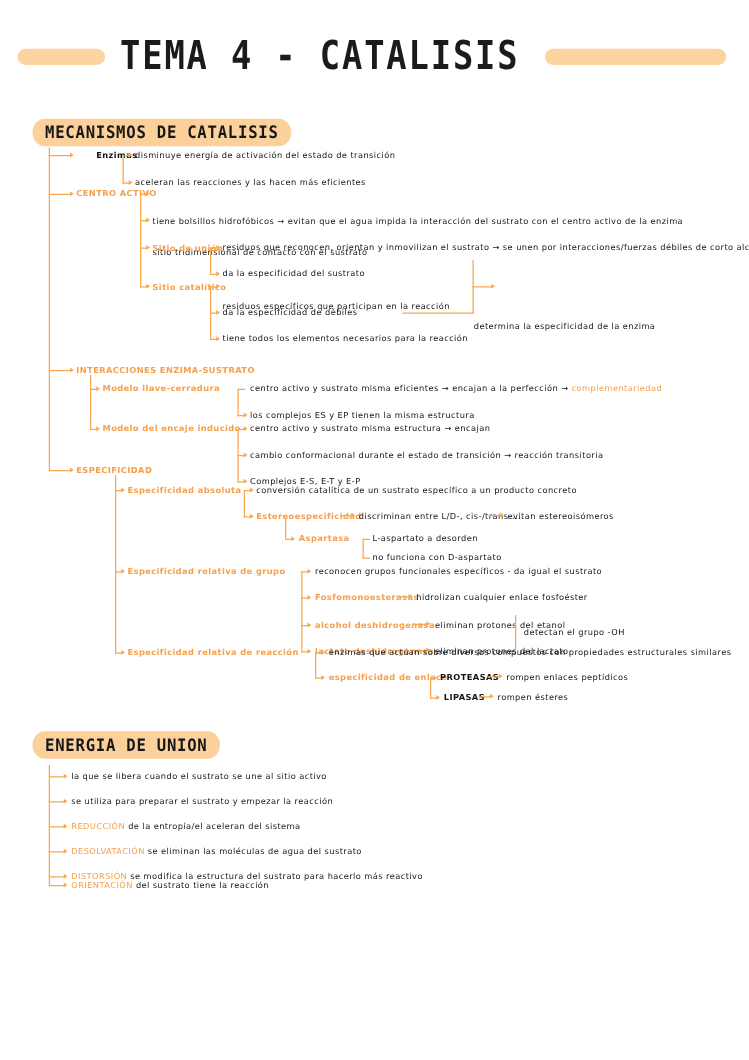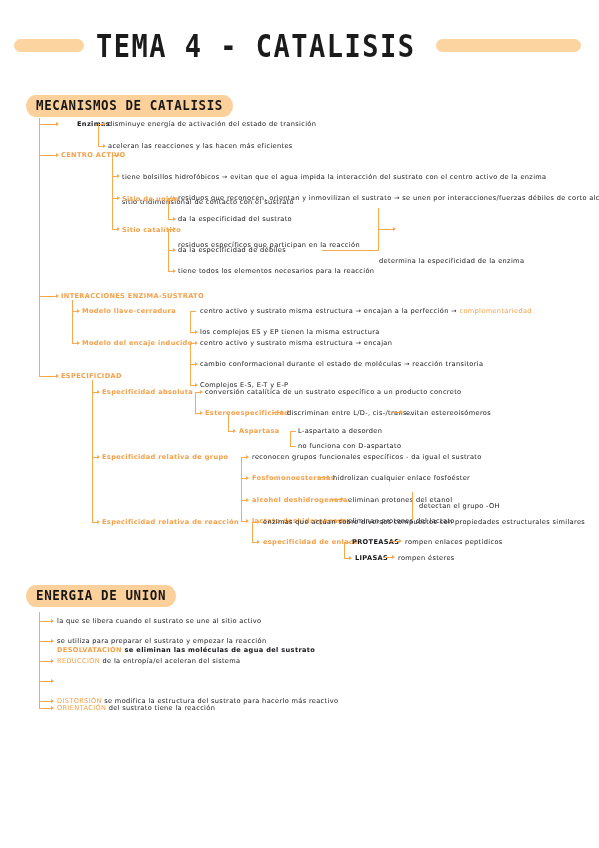--- a/index.html
+++ b/index.html
@@ -116,33 +116,33 @@
 <div class="arw" style="left:77px;top:309px;"></div>
 <div class="arw" style="left:77px;top:341px;"></div>
 <div class="node or bold" style="left:82px;top:307px;">Modelo llave-cerradura</div>
 <div class="node or bold" style="left:82px;top:339px;">Modelo del encaje inducido</div>
 
 <div class="ln vl" style="left:190px;top:311px;height:22px;"></div>
 <div class="ln hl" style="left:190px;top:311px;width:6px;"></div>
 <div class="ln hl" style="left:190px;top:332px;width:6px;"></div>
 <div class="arw" style="left:195px;top:330px;"></div>
 <div class="node" style="left:200px;top:307px;">
-  <span>centro activo y sustrato misma estructura → encajan  a la perfección  →  </span><span class="or">complementariedad</span>
+  <span>centro activo y sustrato misma eficientes → encajan  a la perfección  →  </span><span class="or">complementariedad</span>
 </div>
 <div class="node" style="left:200px;top:328px;">los complejos  ES y EP tienen la misma estructura</div>
 
 <div class="ln vl" style="left:190px;top:343px;height:43px;"></div>
 <div class="ln hl" style="left:190px;top:343px;width:6px;"></div>
 <div class="ln hl" style="left:190px;top:364px;width:6px;"></div>
 <div class="ln hl" style="left:190px;top:385px;width:6px;"></div>
 <div class="arw" style="left:195px;top:341px;"></div>
 <div class="arw" style="left:195px;top:362px;"></div>
 <div class="arw" style="left:195px;top:383px;"></div>
 <div class="node" style="left:200px;top:339px;">centro activo y sustrato misma estructura → encajan</div>
-<div class="node" style="left:200px;top:360px;">cambio conformacional durante  el estado de moléculas → reacción transitoria</div>
+<div class="node" style="left:200px;top:360px;">cambio conformacional durante  el estado de transición → reacción transitoria</div>
 <div class="node" style="left:200px;top:381px;">Complejos E-S, E-T y E-P</div>
 
 <div class="ln hl" style="left:39px;top:376px;width:18px;"></div>
 <div class="arw" style="left:56px;top:374px;"></div>
 <div class="node or bold" style="left:61px;top:372px;">ESPECIFICIDAD</div>
 
 <div class="ln vl" style="left:92px;top:380px;height:143px;"></div>
 <div class="ln hl" style="left:92px;top:392px;width:6px;"></div>
 <div class="ln hl" style="left:92px;top:457px;width:6px;"></div>
 <div class="ln hl" style="left:92px;top:522px;width:6px;"></div>
@@ -245,21 +245,21 @@
 
 <div class="ln hl" style="left:39px;top:661px;width:13px;"></div>
 <div class="arw" style="left:51px;top:659px;"></div>
 <div class="node" style="left:57px;top:657px;">
   <span class="or">REDUCCIÓN</span>
   <span>de la entropía/el aceleran del sistema</span>
 </div>
 
 <div class="ln hl" style="left:39px;top:681px;width:13px;"></div>
 <div class="arw" style="left:51px;top:679px;"></div>
-<div class="node" style="left:57px;top:646px;font-weight:bold;">
+<div class="node" style="left:57px;top:677px;">
   <span class="or">DESOLVATACIÓN</span>
   <span>se eliminan las moléculas de  agua del sustrato</span>
 </div>
 
 <div class="ln hl" style="left:39px;top:701px;width:13px;"></div>
 <div class="arw" style="left:51px;top:699px;"></div>
 <div class="node" style="left:57px;top:697px;">
   <span class="or">DISTORSIÓN</span>
   <span>se modifica la estructura del sustrato para hacerlo más reactivo</span>
 </div>

